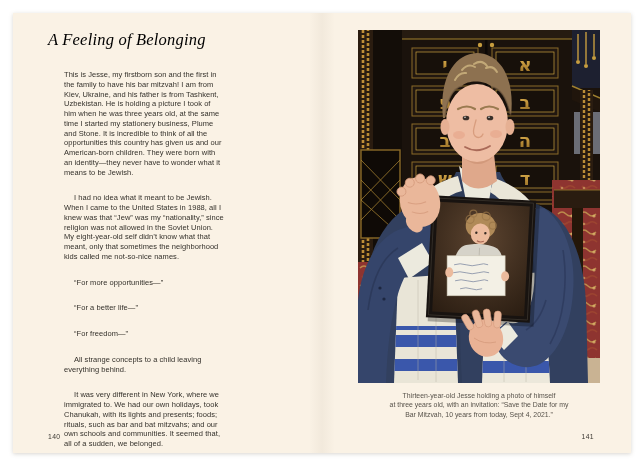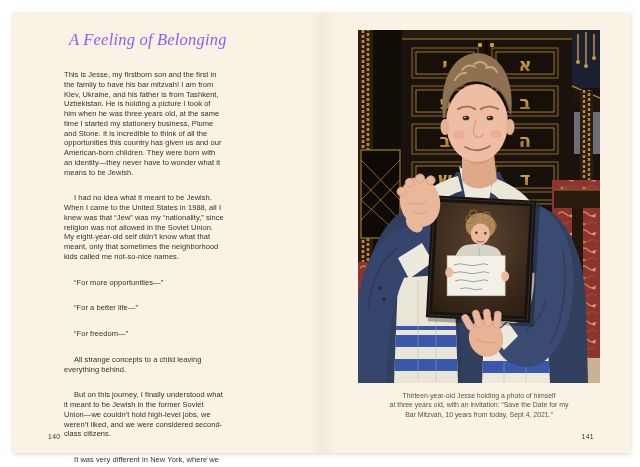--- a/index.html
+++ b/index.html
@@ -15,21 +15,21 @@
   }
   .gutter {
     position:absolute; left:50%; top:0; width:26px; height:100%;
     transform:translateX(-50%);
     background:linear-gradient(90deg, rgba(0,0,0,0) 0%, rgba(90,70,50,0.05) 50%, rgba(0,0,0,0) 100%);
     pointer-events:none;
   }
   .story-title {
     position:absolute; left:35px; top:17px;
     font-family:"Liberation Serif", serif; font-style:italic;
-    font-size:16.5px; color:#8b5cf6; letter-spacing:0.2px;margin-left:21px;
+    font-size:16.5px; color:#000000; letter-spacing:0.2px;
   }
   .text-block {
     position:absolute; left:35px; top:41px; width:192px;
     font-size:7.5px; line-height:9.75px; color:#34312b;
     letter-spacing:0.05px;
   }
   .text-block p { margin:16px; }
   .text-block p.indent { text-indent:10px; }
   .attribution {
     text-align:right; font-size:6.9px; letter-spacing:0.6px;
@@ -57,21 +57,20 @@
 
   <div>
     <div class="story-title">A Feeling of Belonging</div>
     <div class="text-block">
       <p>This is Jesse, my firstborn son and the first in the family to have his bar mitzvah! I am from Kiev, Ukraine, and his father is from Tashkent, Uzbekistan. He is holding a picture I took of him when he was three years old, at the same time I started my stationery business, Plume and Stone. It is incredible to think of all the opportunities this country has given us and our American-born children. They were born with an identity—they never have to wonder what it means to be Jewish.</p>
       <p class="indent">I had no idea what it meant to be Jewish. When I came to the United States in 1988, all I knew was that “Jew” was my “nationality,” since religion was not allowed in the Soviet Union. My eight-year-old self didn’t know what that meant, only that sometimes the neighborhood kids called me not-so-nice names.</p>
       <p class="indent">“For more opportunities—”</p>
       <p class="indent">“For a better life—”</p>
       <p class="indent">“For freedom—”</p>
       <p class="indent">All strange concepts to a child leaving everything behind.</p>
-      <p class="indent">But on this journey, I finally understood what it meant to be Jewish in the former Soviet Union—we couldn’t hold high-level jobs, we weren’t liked, and we were considered second-class citizens.</p>
       <p class="indent">It was very different in New York, where we immigrated to. We had our own holidays, took Chanukah, with its lights and presents; foods; rituals, such as bar and bat mitzvahs; and our own schools and communities. It seemed that, all of a sudden, we belonged.</p>
       <p class="attribution">—LILIA SHATNAYA</p>
     </div>
     <div class="pagenum pagenum-left">140</div>
   </div>
 
   <div>
     <div class="photo-wrap">
       <svg width="242" height="353" viewBox="0 0 242 353">
         <defs>

